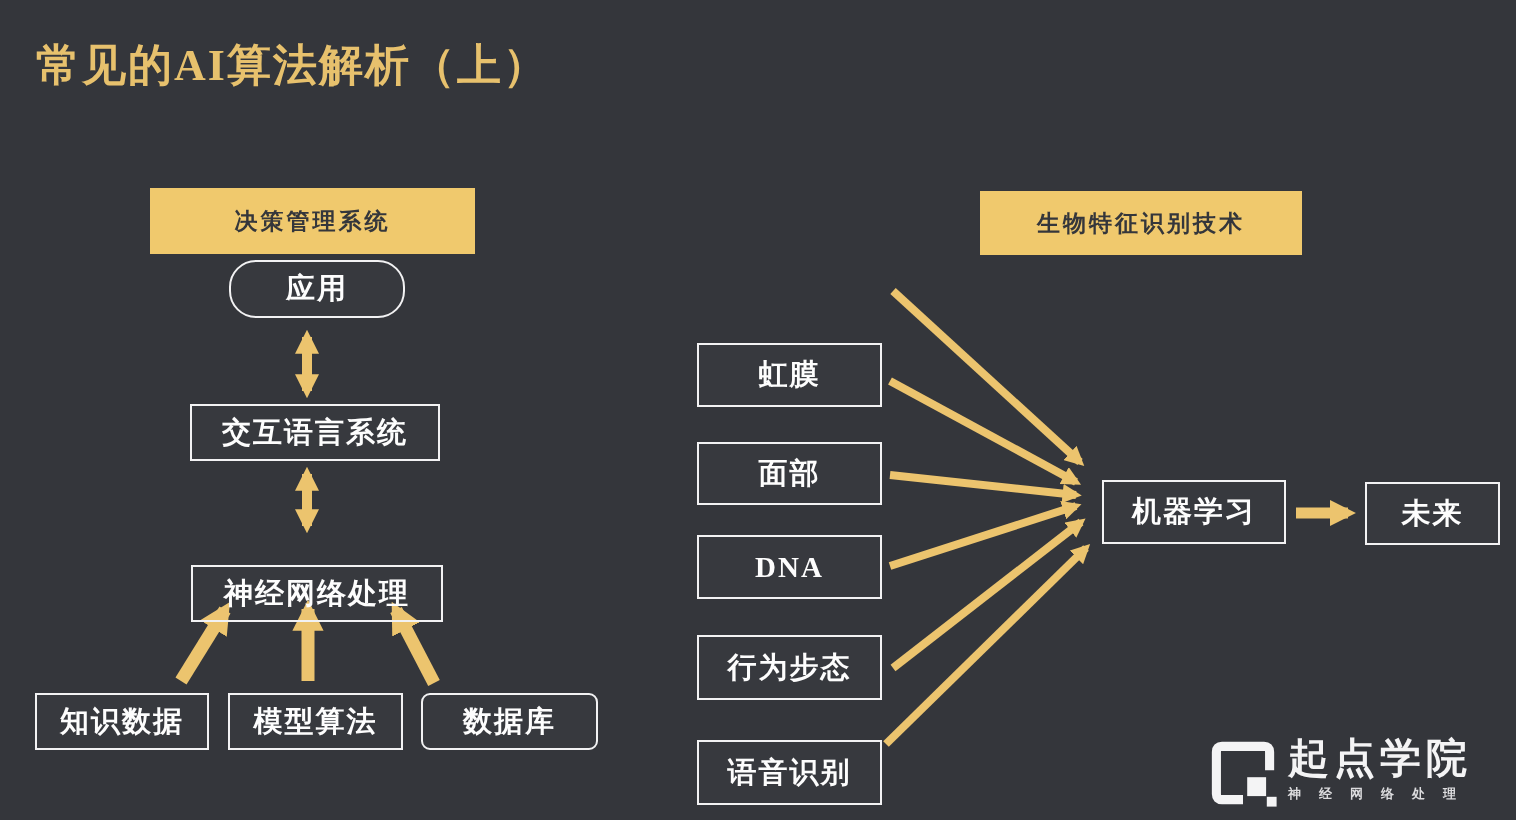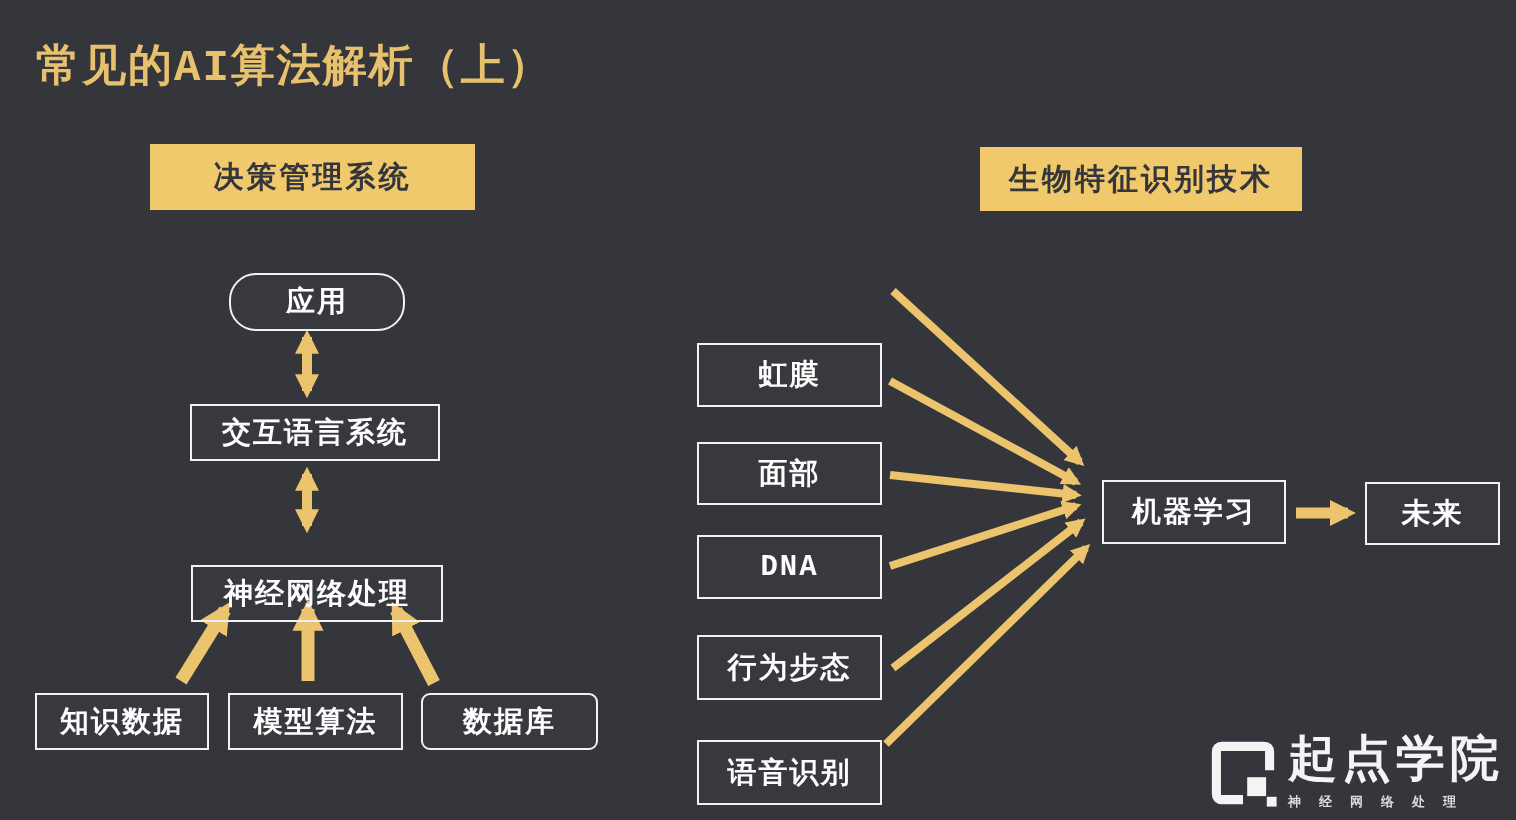--- a/index.html
+++ b/index.html
@@ -8,48 +8,48 @@
     --title-gold:#e7c16d;
     --header-bg:#f0c96d;
     --header-text:#34363b;
     --box-border:#f2f2f3;
     --box-text:#fdfdfd;
   }
   html,body{margin:0;padding:0;background:var(--bg);}
   .stage{
     position:relative;width:1516px;height:820px;overflow:hidden;
     background:var(--bg);
-    font-family:Liberation Mono, monospace;
+    font-family:Liberation Serif, serif;
   }
   .slide-title{
     position:absolute;left:36px;top:36px;
     font-size:44px;font-weight:bold;color:var(--title-gold);
     letter-spacing:2px;white-space:nowrap;
   }
   .section-header{
     position:absolute;display:flex;align-items:center;justify-content:center;
     background:var(--header-bg);color:var(--header-text);
-    font-size:30px;font-weight:bold;letter-spacing:3px;white-space:nowrap;
+    font-size:23px;font-weight:bold;letter-spacing:3px;white-space:nowrap;margin-top:44px;
   }
   .node{
     position:absolute;display:flex;align-items:center;justify-content:center;
     border:2px solid var(--box-border);box-sizing:border-box;
     color:var(--box-text);font-size:29px;font-weight:bold;letter-spacing:2px;
     white-space:nowrap;background:rgba(255,255,255,0.015);
   }
   svg.arrows-layer{position:absolute;left:0;top:0;width:1516px;height:820px;pointer-events:none;}
   svg.arrows-layer line{stroke:var(--gold);}
   .logo{
     position:absolute;left:1208px;top:738px;width:292px;height:74px;
     display:flex;align-items:flex-start;
   }
   .logo-icon{width:70px;height:70px;flex:0 0 auto;}
   .logo-textwrap{margin-left:10px;display:flex;flex-direction:column;}
   .logo-name{
-    color:#f4f4f5;font-size:49px;font-weight:bold;letter-spacing:5px;
+    color:#f4f4f5;font-size:41px;font-weight:bold;letter-spacing:5px;
     line-height:1.0;white-space:nowrap;
   }
   .logo-tagline{
     color:#dcdcde;font-size:13px;font-weight:bold;letter-spacing:18px;
     margin-top:6px;white-space:nowrap;
   }
 </style>
 </head>
 <body>
 
@@ -72,21 +72,21 @@
       <line x1="890" y1="381" x2="1076" y2="482" stroke-width="8" marker-end="url(#ah)"></line>
       <line x1="890" y1="475" x2="1076" y2="495" stroke-width="8" marker-end="url(#ah)"></line>
       <line x1="890" y1="566" x2="1076" y2="506" stroke-width="8" marker-end="url(#ah)"></line>
       <line x1="893" y1="668" x2="1081" y2="522" stroke-width="8" marker-end="url(#ah)"></line>
       <line x1="886" y1="744" x2="1086" y2="548" stroke-width="8" marker-end="url(#ah)"></line>
       <line x1="1296" y1="513" x2="1348" y2="513" stroke-width="11" marker-end="url(#ah)"></line>
     </svg>
 
   <div class="section-header" style="left:150px;top:144px;width:325px;height:66px;">决策管理系统</div>
 
-  <div class="node" style="left:229px;top:273px;width:176px;height:58px;border-radius:27px;">应用</div>
+  <div class="node" style="left:229px;top:260px;width:176px;height:58px;border-radius:27px;">应用</div>
   <div class="node" style="left:190px;top:404px;width:250px;height:57px;">交互语言系统</div>
   <div class="node" style="left:191px;top:565px;width:252px;height:57px;">神经网络处理</div>
   <div class="node" style="left:228px;top:693px;width:175px;height:57px;">模型算法</div>
   <div class="node" style="left:35px;top:693px;width:174px;height:57px;">知识数据</div>
   <div class="node" style="left:421px;top:693px;width:177px;height:57px;border-radius:9px;">数据库</div>
 
   <div class="section-header" style="left:980px;top:147px;width:322px;height:64px;">生物特征识别技术</div>
 
   <div class="node" style="left:697px;top:343px;width:185px;height:64px;">虹膜</div>
   <div class="node" style="left:697px;top:442px;width:185px;height:63px;">面部</div>

